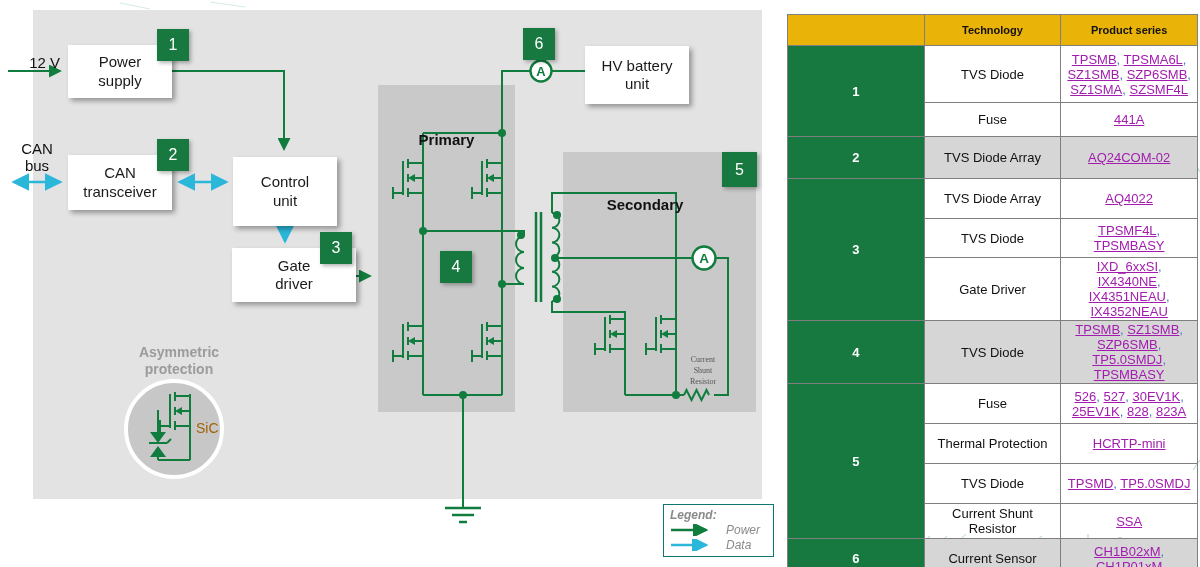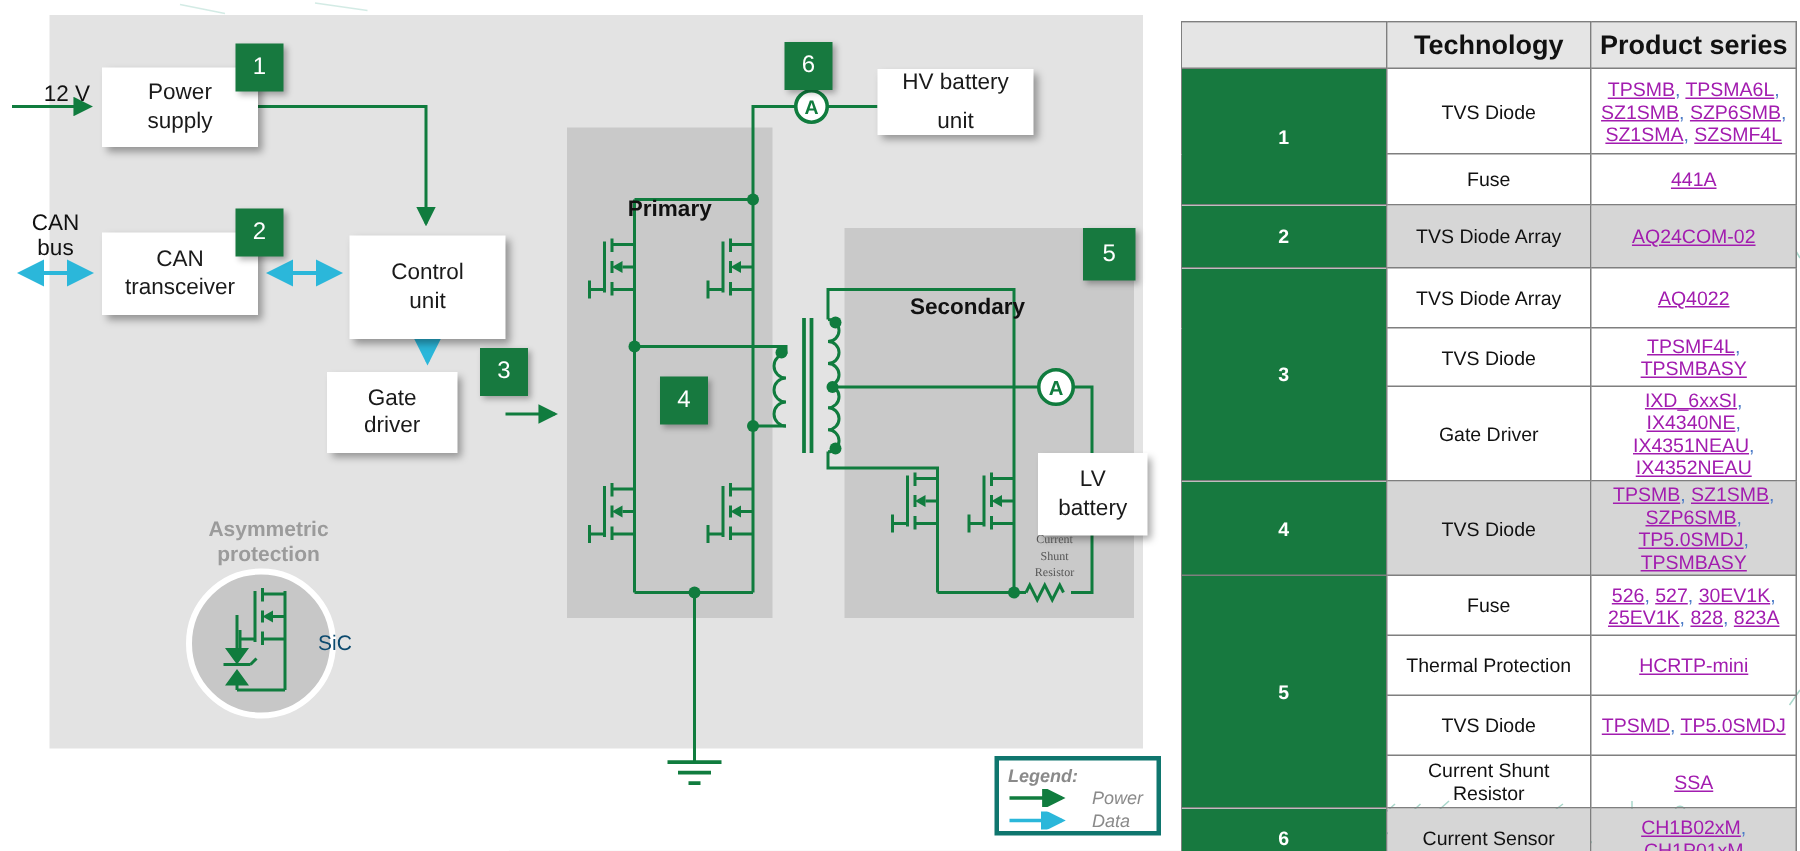--- a/index.html
+++ b/index.html
@@ -15,34 +15,34 @@
   #secondary-label{left:565px;top:160px;width:160px;}
   svg.layer{position:absolute;left:0;top:0;width:1200px;height:567px;pointer-events:none;}
   .wbox{position:absolute;background:#fff;box-shadow:3px 3px 5px rgba(0,0,0,.35);
         display:flex;flex-direction:column;align-items:center;justify-content:center;
         font-size:15px;line-height:1.22;text-align:center;}
   .badge{position:absolute;width:32px;height:32px;background:#17793F;color:#fff;
          display:flex;align-items:center;justify-content:center;font-size:16px;
          box-shadow:2px 2px 4px rgba(0,0,0,.3);}
   .freelabel{position:absolute;font-size:15px;color:#111;text-align:center;line-height:1.15;}
   .graylabel{position:absolute;font-weight:bold;font-size:14px;color:#9B9B9B;text-align:center;line-height:1.2;}
-  #sic-label{position:absolute;left:212px;top:420px;font-size:14px;color:#0c4a6e;font-weight:normal;}
+  #sic-label{position:absolute;left:196px;top:420px;font-size:14px;color:#a16207;font-weight:normal;}
   #shunt-label{position:absolute;left:683px;top:355px;width:40px;font-size:8px;color:#555;
                text-align:center;line-height:1.35;font-family:Liberation Serif, serif;}
   
   #legend{position:absolute;left:663px;top:504px;width:111px;height:53px;background:#fff;
-          border:3px solid #0f766e;box-sizing:border-box;padding:3px 6px;}
+          border:1px solid #0f766e;box-sizing:border-box;padding:3px 6px;}
   #legend .ltitle{font-size:12px;font-weight:bold;font-style:italic;color:#8A8A8A;}
   #legend .lrow{display:flex;align-items:center;height:15px;}
   #legend .ltext{font-size:12px;font-style:italic;color:#8A8A8A;margin-left:10px;}
   
   #product-table{position:absolute;left:787px;top:14px;border-collapse:collapse;table-layout:fixed;width:411px;}
   #product-table th,#product-table td{border:1px solid #7F7F7F;padding:1px 4px;vertical-align:middle;
         text-align:center;font-size:13px;overflow:hidden;}
-  #product-table th{background:#e5e5e5;font-size:18px;font-weight:bold;color:#111;height:28px;}
+  #product-table th{background:#eab308;font-size:11px;font-weight:bold;color:#111;height:28px;}
   td.numcell{background:#17793F;color:#fff;font-weight:bold;font-size:15px;width:33px;}
   td.tech{width:166px;color:#111;}
   td.prod{width:210px;color:#4B7BC8;}
   td.prod a{color:#a21caf;text-decoration:underline;}
   tr.grayrow td.tech,tr.grayrow td.prod{background:#D6D6D6;}
 </style>
 </head>
 <body>
 
 <div id="canvas">
@@ -175,31 +175,27 @@
     <span>supply</span>
   </div>
   <div class="wbox" style="left:68px;top:155px;width:104px;height:55px;">
     <span>CAN</span>
     <span>transceiver</span>
   </div>
   <div class="wbox" style="left:233px;top:157px;width:104px;height:69px;">
     <span>Control</span>
     <span>unit</span>
   </div>
-  <div class="wbox" style="left:218px;top:248px;width:87px;height:54px;">
+  <div class="wbox" style="left:232px;top:248px;width:124px;height:54px;">
     <span>Gate</span>
     <span>driver</span>
   </div>
-  <div class="wbox" style="left:585px;top:46px;width:104px;height:44px;justify-content:space-between;">
+  <div class="wbox" style="left:585px;top:46px;width:104px;height:58px;">
     <span>HV battery</span>
     <span>unit</span>
-  </div>
-  <div class="wbox" style="left:692px;top:302px;width:73px;height:55px;">
-    <span>LV</span>
-    <span>battery</span>
   </div>
 
   <div class="badge" style="left:157px;top:29px;">1</div>
   <div class="badge" style="left:157px;top:139px;">2</div>
   <div class="badge" style="left:320px;top:232px;">3</div>
   <div class="badge" style="left:440px;top:251px;">4</div>
   <div class="badge" style="left:722px;top:152px;width:35px;height:35px;">5</div>
   <div class="badge" style="left:523px;top:28px;">6</div>
 
   <div class="freelabel" style="left:14px;top:54px;width:46px;text-align:right;">12 V</div>

